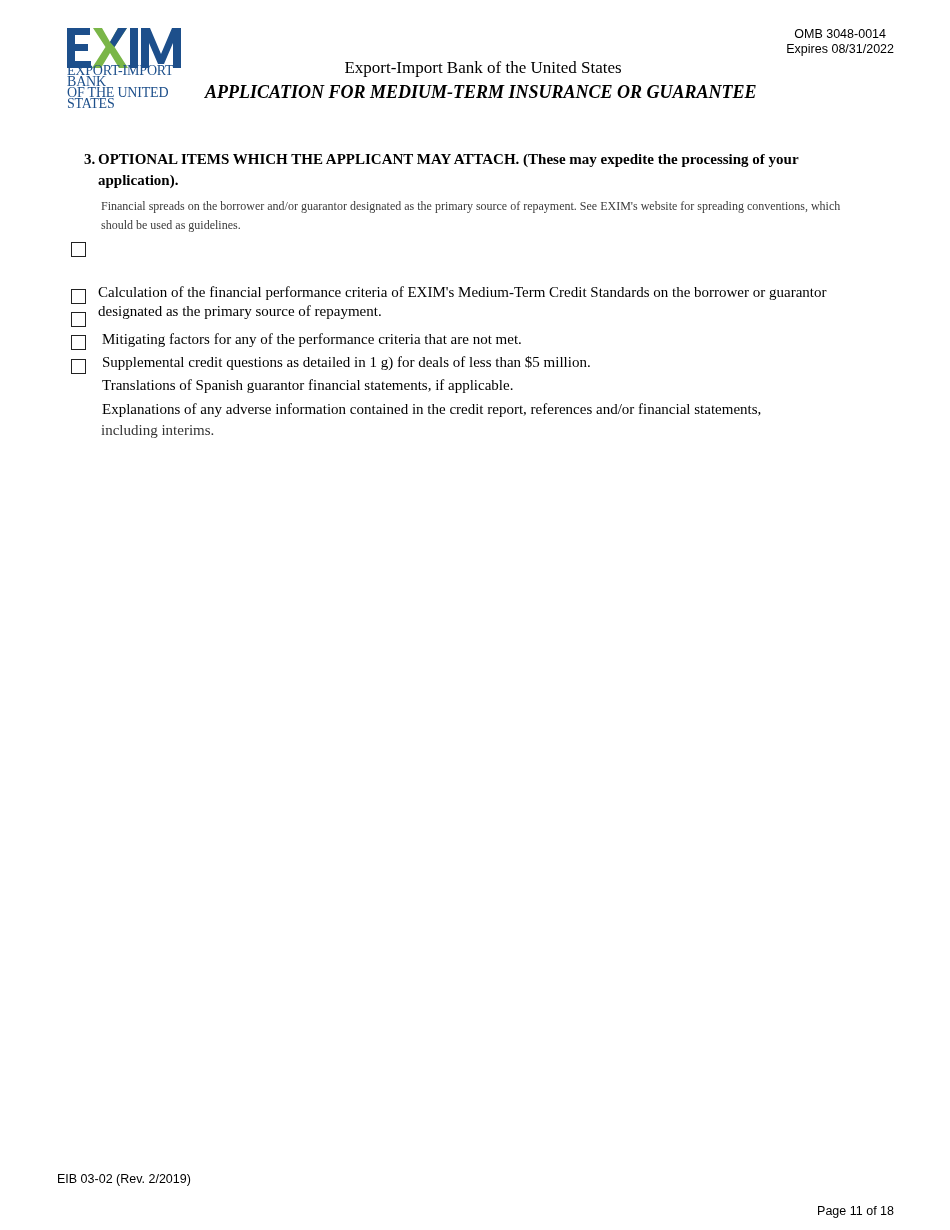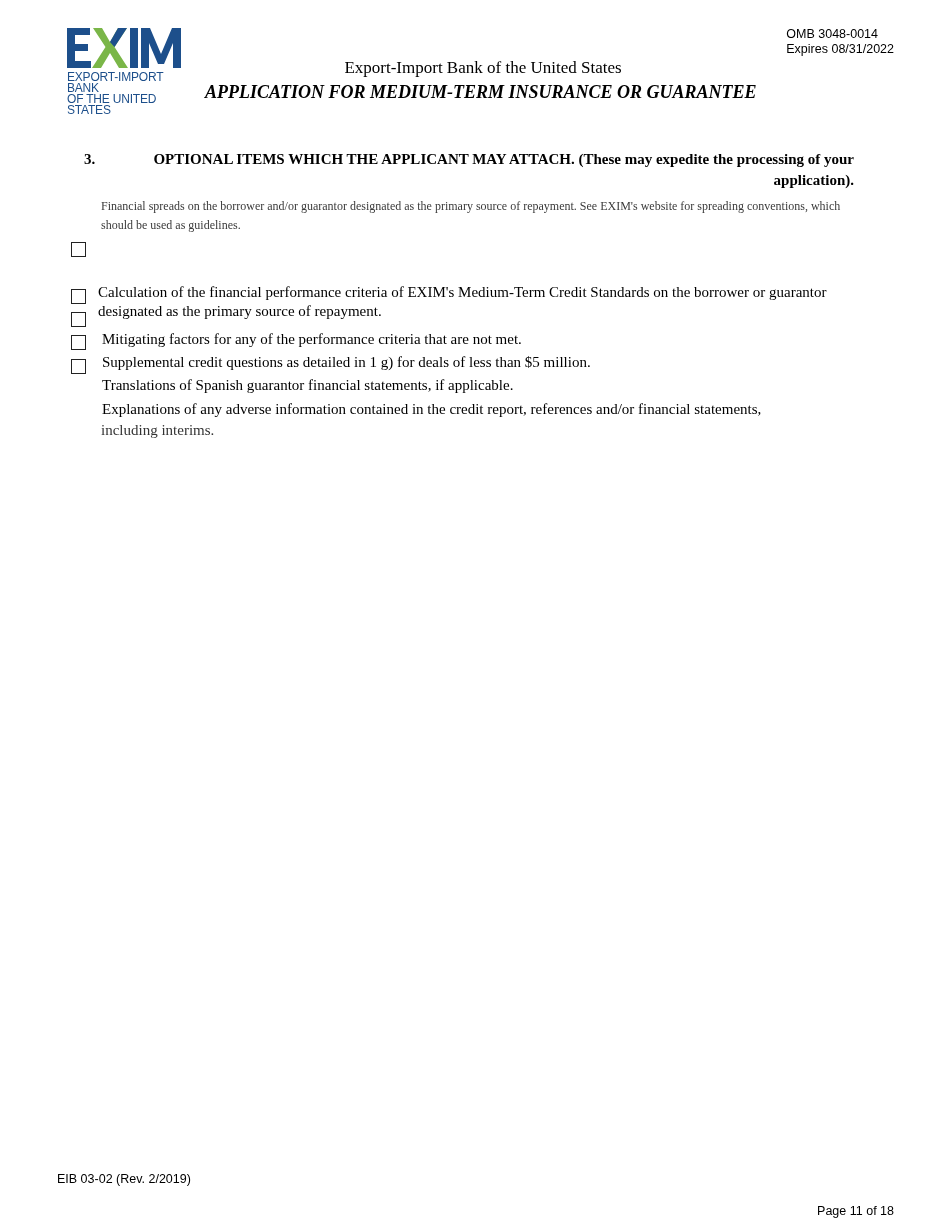--- a/index.html
+++ b/index.html
@@ -1,26 +1,26 @@
 <!DOCTYPE html>
 <html><head>
 <meta charset="utf-8">
 <style>
   html, body { margin:0; padding:0; background:#ffffff; }
   body { width:950px; height:1230px; position:relative; overflow:hidden; color:#000; }
   .logo { position:absolute; left:66px; top:26px; width:120px; height:72px; }
   .logo-word { position:absolute; left:0; top:0; height:44px; display:flex; align-items:flex-end; }
-  .logo-sub { position:absolute; left:1px; top:46px; font-family:Liberation Sans, sans-serif; font-size:12px; line-height:11px; color:#1d4f8b; letter-spacing:-0.2px; }
-  .omb { position:absolute; right:56px; top:27px; text-align:left; font-family:"Liberation Sans", sans-serif; font-size:12.5px; line-height:14.5px; }
+  .logo-sub { position:absolute; left:1px; top:39px; font-family:Liberation Serif, serif; font-size:14px; line-height:11px; color:#1d4f8b; letter-spacing:-0.2px; }
+  .omb { position:absolute; right:56px; top:27px; text-align:center; font-family:"Liberation Sans", sans-serif; font-size:12.5px; line-height:14.5px; }
   .title1 { position:absolute; left:0; width:950px; top:56px; text-align:center; font-family:"Liberation Serif", serif; font-size:17px; line-height:24px; padding-left:8px; }
   .title1 span { position:relative; left:0px; }
   .title2 { position:absolute; left:205px; top:81px; font-family:"Liberation Serif", serif; font-weight:bold; font-size:18px; line-height:22px;font-style:italic; }
   .section { position:absolute; left:84px; top:149px; width:770px; font-family:"Liberation Serif", serif; font-weight:bold; font-size:15px; line-height:21px; }
   .section .num { position:absolute; left:0; top:0; }
-  .section .txt { padding-left:14px; display:block;text-align:right; }
+  .section .txt { padding-left:14px; display:block; }
   .para { position:absolute; left:101px; top:197px; width:770px; font-family:"Liberation Serif", serif; font-size:12px; line-height:18.5px; color:#3a3a3a; }
   .item { position:absolute; left:71px; font-family:"Liberation Serif", serif; font-size:15px; line-height:19px; }
   .cb { position:absolute; left:0; top:2px; width:13px; height:13px; border:1.6px solid #222; background:#fff; cursor:pointer; }
   .item .label { position:absolute; left:31px; top:0; width:730px;margin-top:43px; }
   .item .label.shift { left:27px; }
   .cont { position:absolute; left:101px; top:379px; font-family:"Liberation Serif", serif; font-size:15px; line-height:19px; color:#333;margin-top:42px; }
   .foot-left { position:absolute; left:57px; top:1172px; font-family:"Liberation Sans", sans-serif; font-size:12.5px;text-align:right; }
   .foot-right { position:absolute; right:56px; top:1172px; font-family:"Liberation Sans", sans-serif; font-size:12.5px;margin-top:32px; }
 </style>
 </head>

